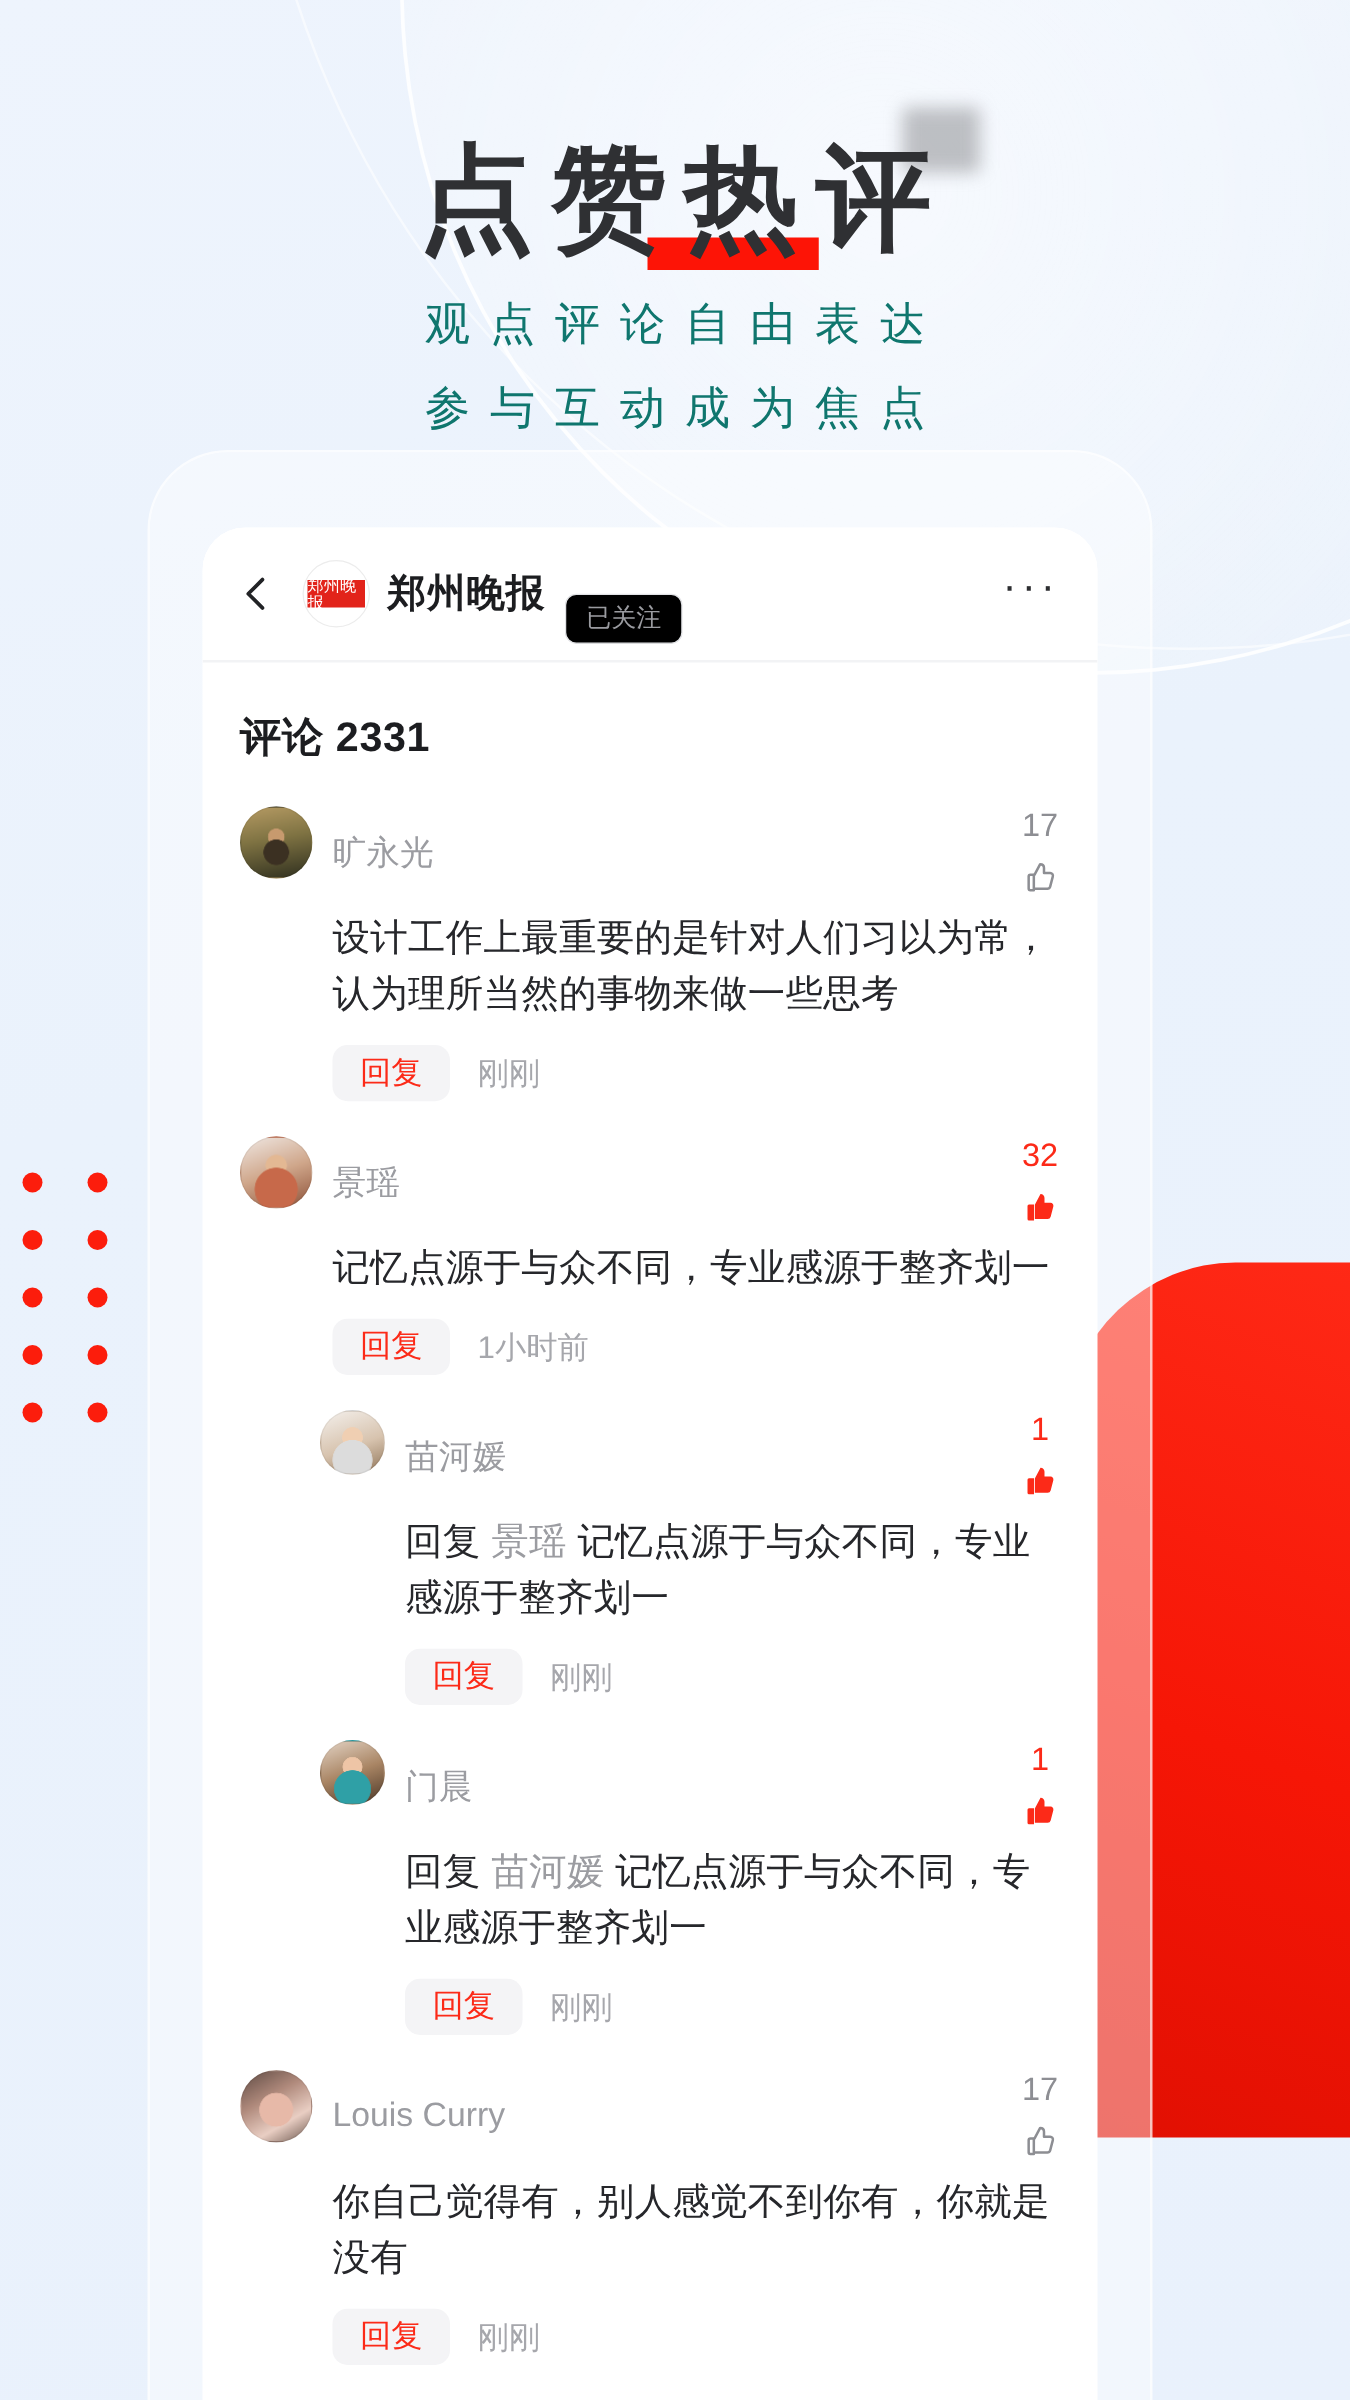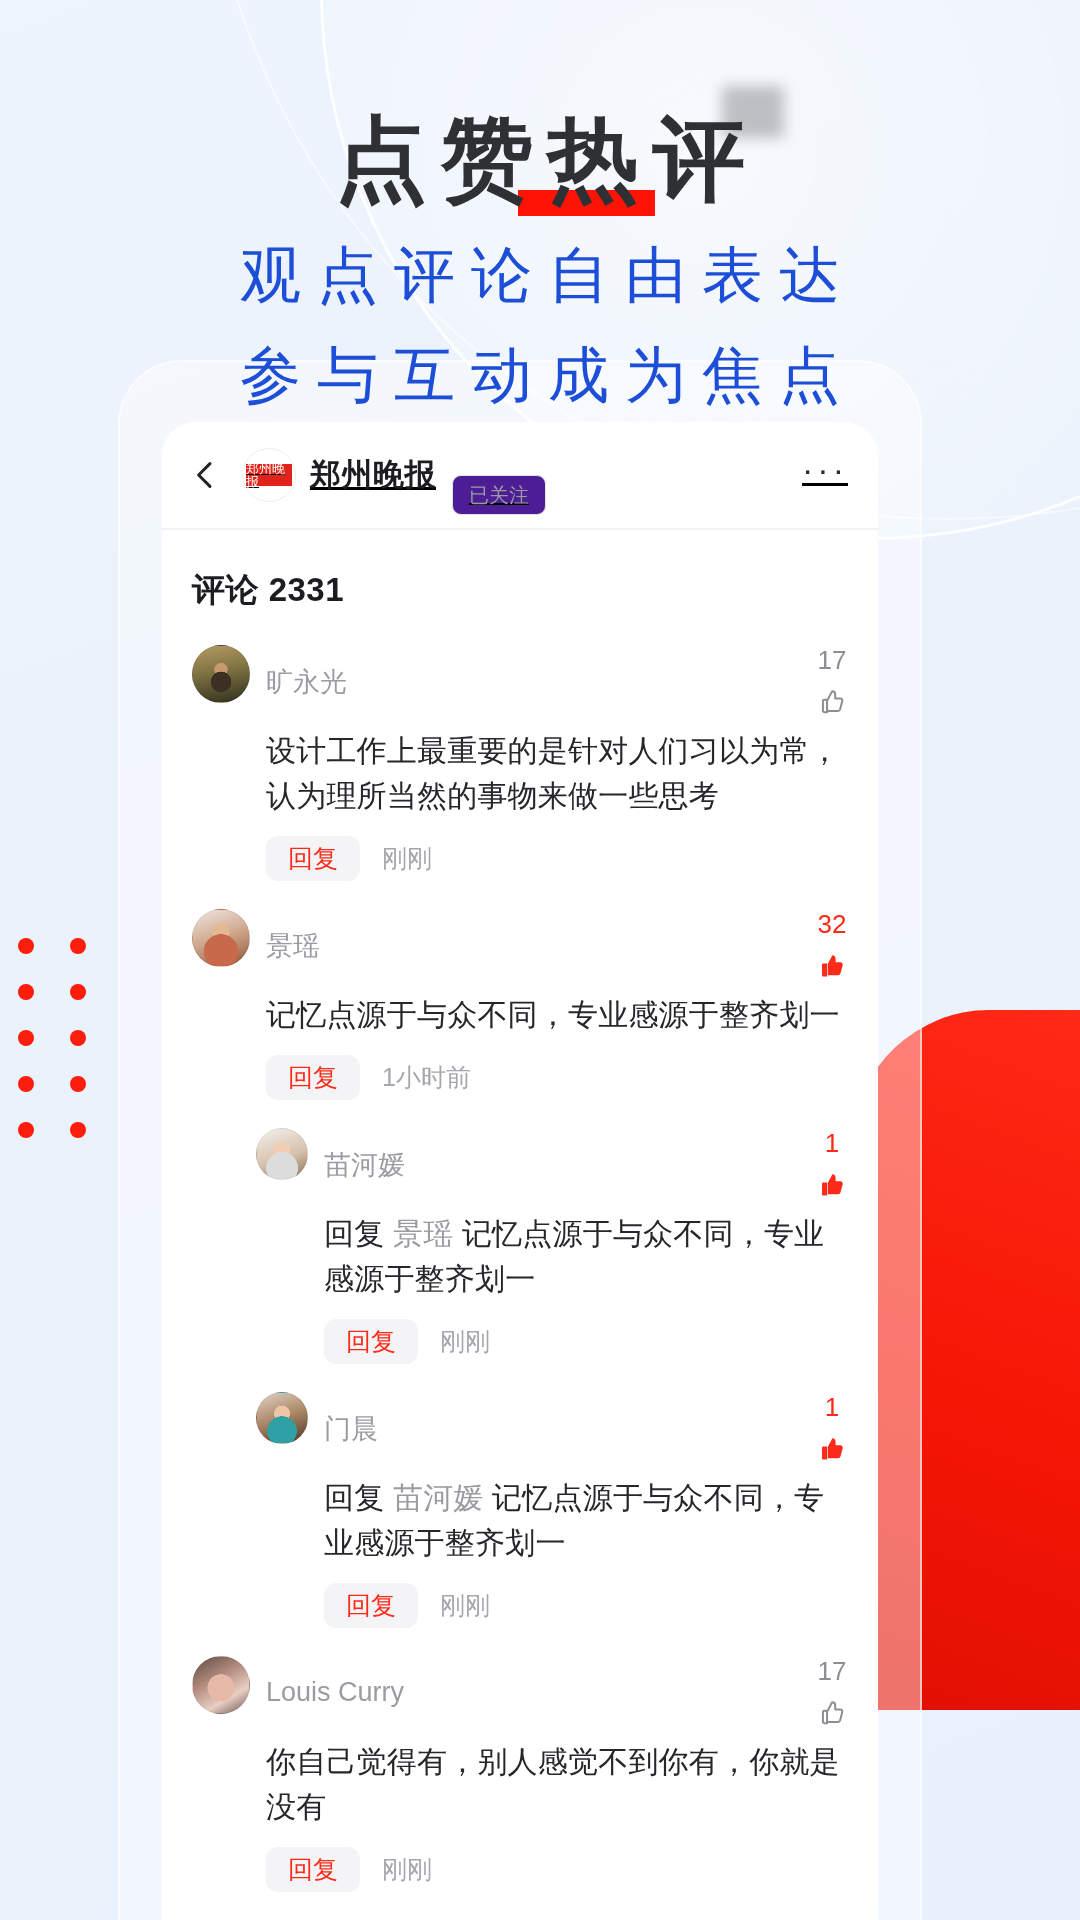--- a/index.html
+++ b/index.html
@@ -59,24 +59,24 @@
   }
   .headline .hl-bar {
     position: absolute;
     left: 197px; top: 80px;
     width: 137px; height: 26px;
     background: #fd1406;
     z-index: -1;
   }
   .sub1, .sub2 {
     margin-top: 26px;
-    font-size: 61px;
+    font-size: 36px;
     letter-spacing: 16px;
     text-indent: 16px;
-    color: #1d4ed8;
+    color: #0f766e;
     font-weight: 400;
   }
   .sub2 { margin-top: 18px; }
 
   
   .dots {
     position: absolute;
     left: 18px; top: 938px;
     display: grid;
     grid-template-columns: repeat(2, 52px);
@@ -123,21 +123,20 @@
   }
 
   
   .app-header {
     height: 108px;
     display: flex;
     align-items: center;
     padding: 0 30px 0 26px;
     border-bottom: 2px solid #f2f3f5;
     background: #fff;
-    text-decoration: underline;
   }
   .back-icon { width: 34px; height: 34px; flex: none; margin-right: 20px; }
   .brand-logo {
     width: 54px; height: 54px; border-radius: 50%;
     background: #fff;
     border: 1px solid #ececec;
     flex: none;
     display: flex; align-items: center; justify-content: center;
     overflow: hidden;
   }
@@ -153,21 +152,21 @@
     font-size: 31px; font-weight: 700; color: #1c1d20;
     letter-spacing: 0.5px;
   }
   .follow-btn {
     margin-left: 16px;
     border: 1.5px solid #e2e3e6;
     border-radius: 9px;
     padding: 9px 16px;
     font-size: 20px;
     color: #9a9ba0;
-    background: #4c1d95;
+    background: #000000;
     line-height: 1;
     margin-top: 40px;
   }
   .more-icon {
     margin-left: auto;
     font-size: 34px; color: #2c2d30; letter-spacing: 4px;
     line-height: 0.5; padding-bottom: 12px;
   }
 
   

